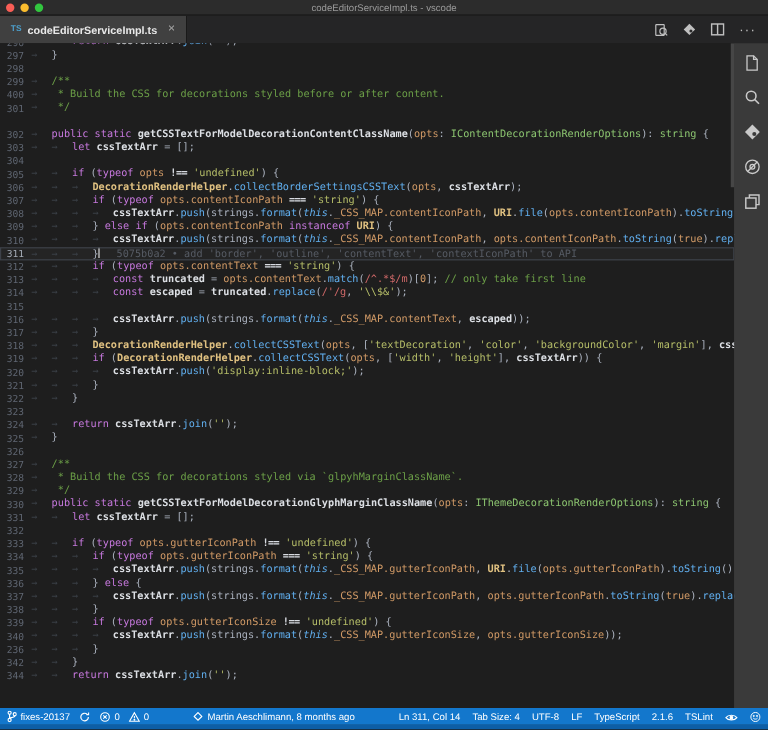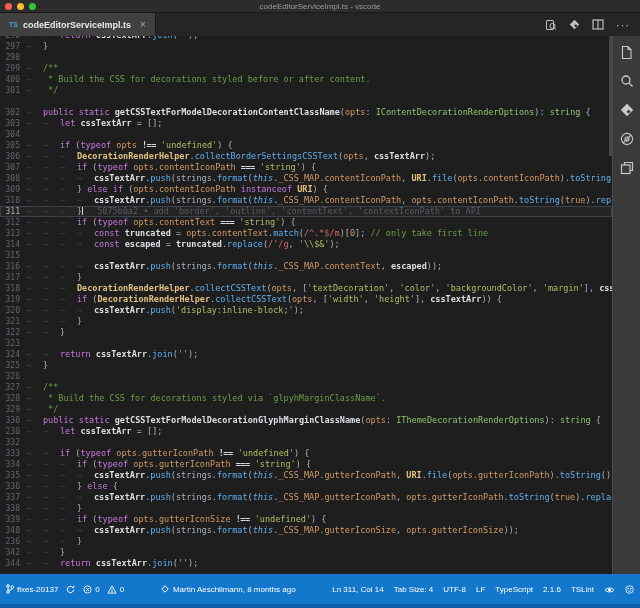--- a/index.html
+++ b/index.html
@@ -62,21 +62,21 @@
   .scroll-thumb { position:absolute; right:0; top:0; width:3px; height:120px; background:#464646; }
 
   
   .activitybar { width:27px; background:#3a3a3a; display:flex; flex-direction:column;
     align-items:center; padding-top:8px; gap:13px; flex:0 0 auto; }
   .ab-ico { width:16px; height:16px; display:flex; align-items:center; justify-content:center;
     color:#c9c9c9; cursor:pointer; }
   .ab-ico svg { display:block; }
 
   
-  .statusbar { height:30px; background:#1377cc; display:flex; align-items:center;
+  .statusbar { height:14px; background:#1377cc; display:flex; align-items:center;
     color:#ffffff; font-size:8px; padding:0 6px; flex:0 0 auto; gap:10px; }
   .statusbottom { height:4px; background:#0d5ea6; flex:0 0 auto; }
   .sb-group { display:flex; align-items:center; gap:3px; white-space:nowrap; }
   .sb-left { display:flex; align-items:center; gap:8px; }
   .sb-center { flex:1 1 auto; display:flex; justify-content:center; align-items:center; gap:4px; }
   .sb-right { display:flex; align-items:flex-end; gap:10px; }
   .sb-ico { display:flex; align-items:center; }
   .sb-ico svg { display:block; }
 </style>
 </head>
@@ -155,21 +155,21 @@
           <div class="row"><span class="gutter">321</span><span class="line"><span class="s-ws">→</span><span class="s-ws">→</span><span class="s-ws">→</span><span class="s-txt">}</span></span></div>
           <div class="row"><span class="gutter">322</span><span class="line"><span class="s-ws">→</span><span class="s-ws">→</span><span class="s-txt">}</span></span></div>
           <div class="row"><span class="gutter">323</span><span class="line"></span></div>
           <div class="row"><span class="gutter">324</span><span class="line"><span class="s-ws">→</span><span class="s-ws">→</span><span class="s-kw">return</span><span class="s-txt"> </span><span class="s-decl">cssTextArr</span><span class="s-txt">.</span><span class="s-fn">join</span><span class="s-txt">(</span><span class="s-str">''</span><span class="s-txt">);</span></span></div>
           <div class="row"><span class="gutter">325</span><span class="line"><span class="s-ws">→</span><span class="s-txt">}</span></span></div>
           <div class="row"><span class="gutter">326</span><span class="line"></span></div>
           <div class="row"><span class="gutter">327</span><span class="line"><span class="s-ws">→</span><span class="s-cmt">/**</span></span></div>
           <div class="row"><span class="gutter">328</span><span class="line"><span class="s-ws">→</span><span class="s-cmt"> * Build the CSS for decorations styled via `glpyhMarginClassName`.</span></span></div>
           <div class="row"><span class="gutter">329</span><span class="line"><span class="s-ws">→</span><span class="s-cmt"> */</span></span></div>
           <div class="row"><span class="gutter">330</span><span class="line"><span class="s-ws">→</span><span class="s-kw">public</span><span class="s-txt"> </span><span class="s-kw">static</span><span class="s-txt"> </span><span class="s-decl">getCSSTextForModelDecorationGlyphMarginClassName</span><span class="s-txt">(</span><span class="s-prop">opts</span><span class="s-txt">: </span><span class="s-type">IThemeDecorationRenderOptions</span><span class="s-txt">): </span><span class="s-type">string</span><span class="s-txt"> {</span></span></div>
-          <div class="row"><span class="gutter">230</span><span class="line"><span class="s-ws">→</span><span class="s-ws">→</span><span class="s-kw">let</span><span class="s-txt"> </span><span class="s-decl">cssTextArr</span><span class="s-txt"> = [];</span></span></div>
+          <div class="row"><span class="gutter">331</span><span class="line"><span class="s-ws">→</span><span class="s-ws">→</span><span class="s-kw">let</span><span class="s-txt"> </span><span class="s-decl">cssTextArr</span><span class="s-txt"> = [];</span></span></div>
           <div class="row"><span class="gutter">332</span><span class="line"></span></div>
           <div class="row"><span class="gutter">333</span><span class="line"><span class="s-ws">→</span><span class="s-ws">→</span><span class="s-kw">if</span><span class="s-txt"> (</span><span class="s-kw">typeof</span><span class="s-txt"> </span><span class="s-prop">opts.gutterIconPath</span><span class="s-txt"> </span><span class="s-op">!==</span><span class="s-txt"> </span><span class="s-str">'undefined'</span><span class="s-txt">) {</span></span></div>
           <div class="row"><span class="gutter">334</span><span class="line"><span class="s-ws">→</span><span class="s-ws">→</span><span class="s-ws">→</span><span class="s-kw">if</span><span class="s-txt"> (</span><span class="s-kw">typeof</span><span class="s-txt"> </span><span class="s-prop">opts.gutterIconPath</span><span class="s-txt"> </span><span class="s-op">===</span><span class="s-txt"> </span><span class="s-str">'string'</span><span class="s-txt">) {</span></span></div>
           <div class="row"><span class="gutter">335</span><span class="line"><span class="s-ws">→</span><span class="s-ws">→</span><span class="s-ws">→</span><span class="s-ws">→</span><span class="s-decl">cssTextArr</span><span class="s-txt">.</span><span class="s-fn">push</span><span class="s-txt">(</span><span class="s-txt">strings</span><span class="s-txt">.</span><span class="s-fn">format</span><span class="s-txt">(</span><span class="s-this">this</span><span class="s-txt">.</span><span class="s-prop">_CSS_MAP.gutterIconPath</span><span class="s-txt">, </span><span class="s-cls">URI</span><span class="s-txt">.</span><span class="s-fn">file</span><span class="s-txt">(</span><span class="s-prop">opts.gutterIconPath</span><span class="s-txt">).</span><span class="s-fn">toString</span><span class="s-txt">()));</span></span></div>
           <div class="row"><span class="gutter">336</span><span class="line"><span class="s-ws">→</span><span class="s-ws">→</span><span class="s-ws">→</span><span class="s-txt">} </span><span class="s-kw">else</span><span class="s-txt"> {</span></span></div>
           <div class="row"><span class="gutter">337</span><span class="line"><span class="s-ws">→</span><span class="s-ws">→</span><span class="s-ws">→</span><span class="s-ws">→</span><span class="s-decl">cssTextArr</span><span class="s-txt">.</span><span class="s-fn">push</span><span class="s-txt">(</span><span class="s-txt">strings</span><span class="s-txt">.</span><span class="s-fn">format</span><span class="s-txt">(</span><span class="s-this">this</span><span class="s-txt">.</span><span class="s-prop">_CSS_MAP.gutterIconPath</span><span class="s-txt">, </span><span class="s-prop">opts.gutterIconPath</span><span class="s-txt">.</span><span class="s-fn">toString</span><span class="s-txt">(</span><span class="s-lit">true</span><span class="s-txt">).</span><span class="s-fn">replace</span></span></div>
           <div class="row"><span class="gutter">338</span><span class="line"><span class="s-ws">→</span><span class="s-ws">→</span><span class="s-ws">→</span><span class="s-txt">}</span></span></div>
           <div class="row"><span class="gutter">339</span><span class="line"><span class="s-ws">→</span><span class="s-ws">→</span><span class="s-ws">→</span><span class="s-kw">if</span><span class="s-txt"> (</span><span class="s-kw">typeof</span><span class="s-txt"> </span><span class="s-prop">opts.gutterIconSize</span><span class="s-txt"> </span><span class="s-op">!==</span><span class="s-txt"> </span><span class="s-str">'undefined'</span><span class="s-txt">) {</span></span></div>
           <div class="row"><span class="gutter">340</span><span class="line"><span class="s-ws">→</span><span class="s-ws">→</span><span class="s-ws">→</span><span class="s-ws">→</span><span class="s-decl">cssTextArr</span><span class="s-txt">.</span><span class="s-fn">push</span><span class="s-txt">(</span><span class="s-txt">strings</span><span class="s-txt">.</span><span class="s-fn">format</span><span class="s-txt">(</span><span class="s-this">this</span><span class="s-txt">.</span><span class="s-prop">_CSS_MAP.gutterIconSize</span><span class="s-txt">, </span><span class="s-prop">opts.gutterIconSize</span><span class="s-txt">));</span></span></div>
           <div class="row"><span class="gutter">236</span><span class="line"><span class="s-ws">→</span><span class="s-ws">→</span><span class="s-ws">→</span><span class="s-txt">}</span></span></div>

